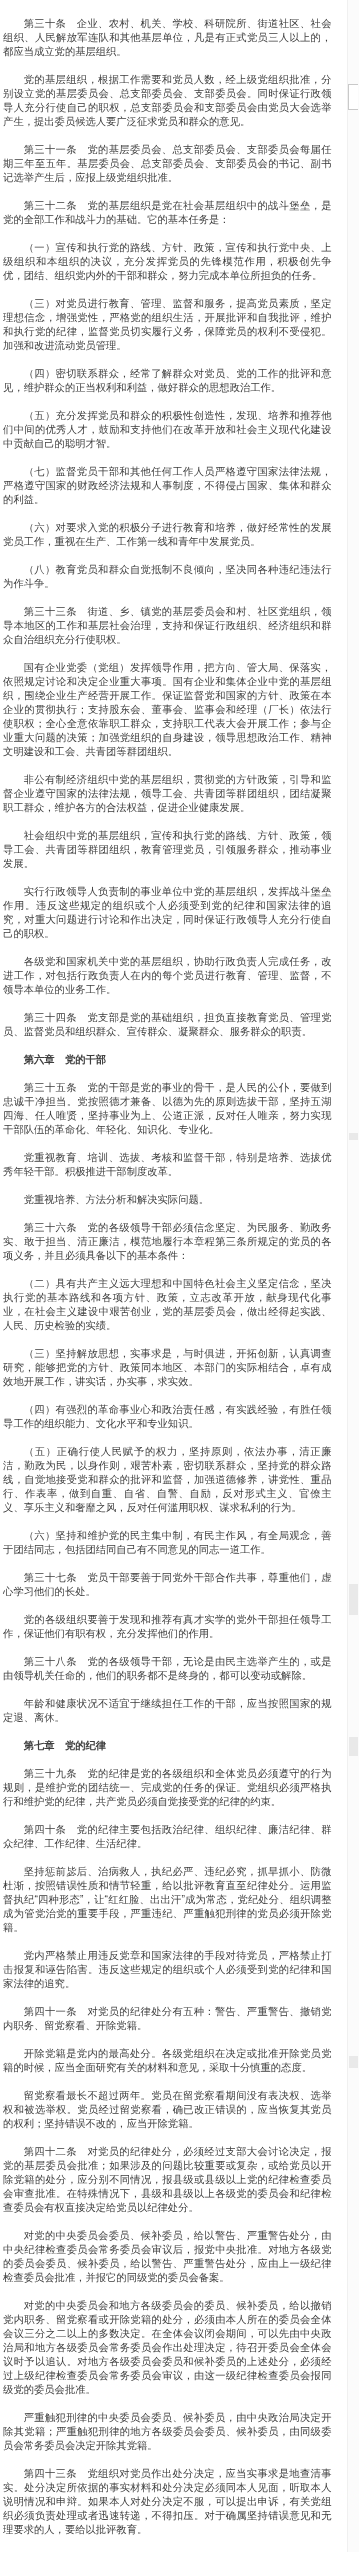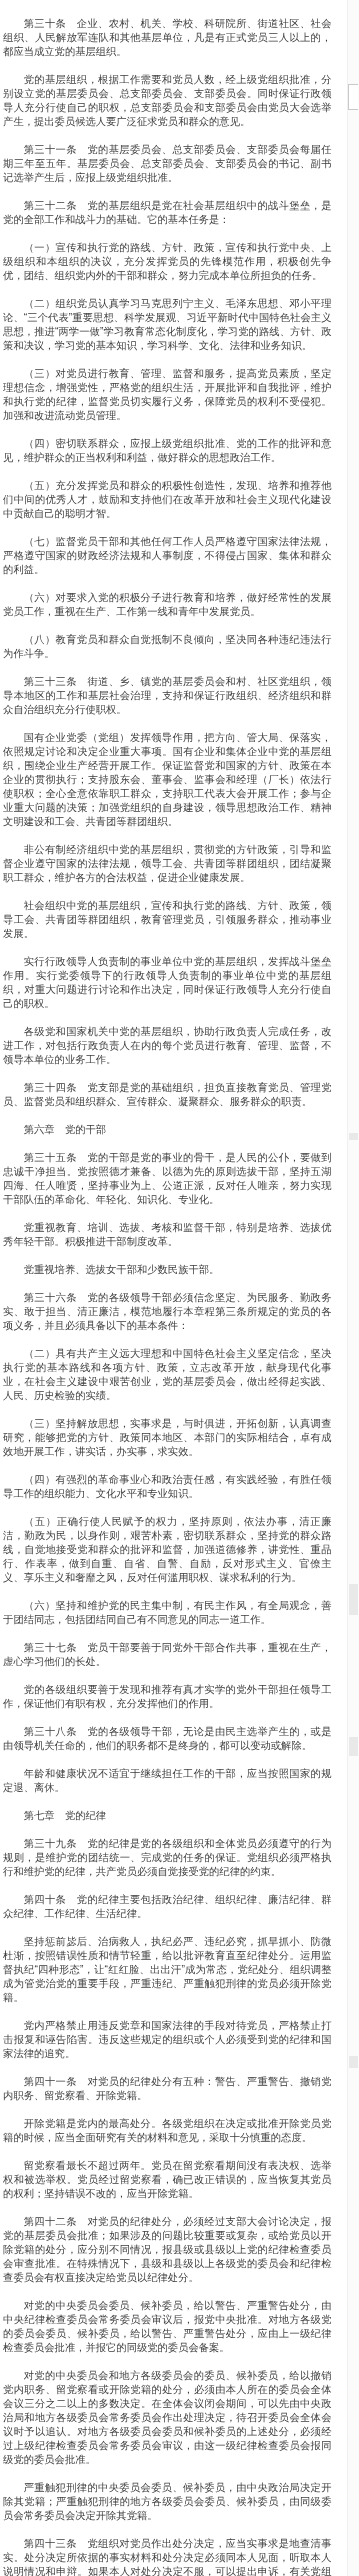--- a/index.html
+++ b/index.html
@@ -20,21 +20,21 @@
   }
   .content p {
     margin: 14px 12px 0 0;
     font-size: 10.3px;
     line-height: 14px;
     text-indent: 2em;
     text-align: justify;
     word-break: break-all;
   }
   .content p.chapter {
-    font-weight: normal;
+    font-weight: bold;
   }
   .content p.clipped {
     margin: 0;
     height: 2.6px;
     overflow: hidden;
     font-weight: bold;
   }
   .content p.clipped span {
     display: block;
     transform: translateY(-12px);
@@ -72,45 +72,44 @@
   <div class="content">
 
   <p class="clipped">
         <span class="txt">第五章　党的基层组织</span>
       </p>
       <p class="body"><span class="txt">第三十条　企业、农村、机关、学校、科研院所、街道社区、社会组织、人民解放军连队和其他基层单位，凡是有正式党员三人以上的，都应当成立党的基层组织。</span></p>
       <p class="body"><span class="txt">党的基层组织，根据工作需要和党员人数，经上级党组织批准，分别设立党的基层委员会、总支部委员会、支部委员会。同时保证行政领导人充分行使自己的职权，总支部委员会和支部委员会由党员大会选举产生，提出委员候选人要广泛征求党员和群众的意见。</span></p>
       <p class="body"><span class="txt">第三十一条　党的基层委员会、总支部委员会、支部委员会每届任期三年至五年。基层委员会、总支部委员会、支部委员会的书记、副书记选举产生后，应报上级党组织批准。</span></p>
       <p class="body"><span class="txt">第三十二条　党的基层组织是党在社会基层组织中的战斗堡垒，是党的全部工作和战斗力的基础。它的基本任务是：</span></p>
       <p class="body"><span class="txt">（一）宣传和执行党的路线、方针、政策，宣传和执行党中央、上级组织和本组织的决议，充分发挥党员的先锋模范作用，积极创先争优，团结、组织党内外的干部和群众，努力完成本单位所担负的任务。</span></p>
-      <p class="body"><span class="txt">（二）组织党员认真学习马克思列宁主义、毛泽东思想、邓小平理论、“三个代表”重要思想、科学发展观、习近平新时代中国特色社会主义思想，推进“两学一做”学习教育常态化制度化，学习党的路线、方针、政策和决议，学习党的基本知识，学习科学、文化、法律和业务知识。</span></p>
       <p class="body"><span class="txt">（三）对党员进行教育、管理、监督和服务，提高党员素质，坚定理想信念，增强党性，严格党的组织生活，开展批评和自我批评，维护和执行党的纪律，监督党员切实履行义务，保障党员的权利不受侵犯。加强和改进流动党员管理。</span></p>
-      <p class="body"><span class="txt">（四）密切联系群众，应报上级党组织批准、党的工作的批评和意见，维护群众的正当权利和利益，做好群众的思想政治工作。</span></p>
+      <p class="body"><span class="txt">（四）密切联系群众，经常了解群众对党员、党的工作的批评和意见，维护群众的正当权利和利益，做好群众的思想政治工作。</span></p>
       <p class="body"><span class="txt">（五）充分发挥党员和群众的积极性创造性，发现、培养和推荐他们中间的优秀人才，鼓励和支持他们在改革开放和社会主义现代化建设中贡献自己的聪明才智。</span></p>
       <p class="body"><span class="txt">（七）监督党员干部和其他任何工作人员严格遵守国家法律法规，严格遵守国家的财政经济法规和人事制度，不得侵占国家、集体和群众的利益。</span></p>
       <p class="body"><span class="txt">（六）对要求入党的积极分子进行教育和培养，做好经常性的发展党员工作，重视在生产、工作第一线和青年中发展党员。</span></p>
       <p class="body"><span class="txt">（八）教育党员和群众自觉抵制不良倾向，坚决同各种违纪违法行为作斗争。</span></p>
       <p class="body"><span class="txt">第三十三条　街道、乡、镇党的基层委员会和村、社区党组织，领导本地区的工作和基层社会治理，支持和保证行政组织、经济组织和群众自治组织充分行使职权。</span></p>
       <p class="body"><span class="txt">国有企业党委（党组）发挥领导作用，把方向、管大局、保落实，依照规定讨论和决定企业重大事项。国有企业和集体企业中党的基层组织，围绕企业生产经营开展工作。保证监督党和国家的方针、政策在本企业的贯彻执行；支持股东会、董事会、监事会和经理（厂长）依法行使职权；全心全意依靠职工群众，支持职工代表大会开展工作；参与企业重大问题的决策；加强党组织的自身建设，领导思想政治工作、精神文明建设和工会、共青团等群团组织。</span></p>
       <p class="body"><span class="txt">非公有制经济组织中党的基层组织，贯彻党的方针政策，引导和监督企业遵守国家的法律法规，领导工会、共青团等群团组织，团结凝聚职工群众，维护各方的合法权益，促进企业健康发展。</span></p>
       <p class="body"><span class="txt">社会组织中党的基层组织，宣传和执行党的路线、方针、政策，领导工会、共青团等群团组织，教育管理党员，引领服务群众，推动事业发展。</span></p>
-      <p class="body"><span class="txt">实行行政领导人负责制的事业单位中党的基层组织，发挥战斗堡垒作用。实行党委领导下的行政领导人负责制的事业单位中党的基层组织，对重大问题进行讨论和作出决定，同时保证行政领导人充分行使自己的职权。</span></p>
+      <p class="body"><span class="txt">实行行政领导人负责制的事业单位中党的基层组织，发挥战斗堡垒作用。违反这些规定的组织或个人必须受到党的纪律和国家法律的追究，对重大问题进行讨论和作出决定，同时保证行政领导人充分行使自己的职权。</span></p>
       <p class="body"><span class="txt">各级党和国家机关中党的基层组织，协助行政负责人完成任务，改进工作，对包括行政负责人在内的每个党员进行教育、管理、监督，不领导本单位的业务工作。</span></p>
       <p class="body"><span class="txt">第三十四条　党支部是党的基础组织，担负直接教育党员、管理党员、监督党员和组织群众、宣传群众、凝聚群众、服务群众的职责。</span></p>
       <p class="chapter"><span class="txt">第六章　党的干部</span></p>
       <p class="body"><span class="txt">第三十五条　党的干部是党的事业的骨干，是人民的公仆，要做到忠诚干净担当。党按照德才兼备、以德为先的原则选拔干部，坚持五湖四海、任人唯贤，坚持事业为上、公道正派，反对任人唯亲，努力实现干部队伍的革命化、年轻化、知识化、专业化。</span></p>
       <p class="body"><span class="txt">党重视教育、培训、选拔、考核和监督干部，特别是培养、选拔优秀年轻干部。积极推进干部制度改革。</span></p>
-      <p class="body"><span class="txt">党重视培养、选拔女干部和少数民族干部。</span></p>
+      <p class="body"><span class="txt">党重视培养、方法分析和解决实际问题。</span></p>
       <p class="body"><span class="txt">第三十六条　党的各级领导干部必须信念坚定、为民服务、勤政务实、敢于担当、清正廉洁，模范地履行本章程第三条所规定的党员的各项义务，并且必须具备以下的基本条件：</span></p>
       <p class="body"><span class="txt">（二）具有共产主义远大理想和中国特色社会主义坚定信念，坚决执行党的基本路线和各项方针、政策，立志改革开放，献身现代化事业，在社会主义建设中艰苦创业，党的基层委员会，做出经得起实践、人民、历史检验的实绩。</span></p>
       <p class="body"><span class="txt">（三）坚持解放思想，实事求是，与时俱进，开拓创新，认真调查研究，能够把党的方针、政策同本地区、本部门的实际相结合，卓有成效地开展工作，讲实话，办实事，求实效。</span></p>
       <p class="body"><span class="txt">（四）有强烈的革命事业心和政治责任感，有实践经验，有胜任领导工作的组织能力、文化水平和专业知识。</span></p>
       <p class="body"><span class="txt">（五）正确行使人民赋予的权力，坚持原则，依法办事，清正廉洁，勤政为民，以身作则，艰苦朴素，密切联系群众，坚持党的群众路线，自觉地接受党和群众的批评和监督，加强道德修养，讲党性、重品行、作表率，做到自重、自省、自警、自励，反对形式主义、官僚主义、享乐主义和奢靡之风，反对任何滥用职权、谋求私利的行为。</span></p>
       <p class="body"><span class="txt">（六）坚持和维护党的民主集中制，有民主作风，有全局观念，善于团结同志，包括团结同自己有不同意见的同志一道工作。</span></p>
-      <p class="body"><span class="txt">第三十七条　党员干部要善于同党外干部合作共事，重视在生产，虚心学习他们的长处。</span></p>
+      <p class="body"><span class="txt">第三十七条　党员干部要善于同党外干部合作共事，尊重他们，虚心学习他们的长处。</span></p>
       <p class="body"><span class="txt">党的各级组织要善于发现和推荐有真才实学的党外干部担任领导工作，保证他们有职有权，充分发挥他们的作用。</span></p>
       <p class="body"><span class="txt">第三十八条　党的各级领导干部，无论是由民主选举产生的，或是由领导机关任命的，他们的职务都不是终身的，都可以变动或解除。</span></p>
       <p class="body"><span class="txt">年龄和健康状况不适宜于继续担任工作的干部，应当按照国家的规定退、离休。</span></p>
       <p class="chapter"><span class="txt">第七章　党的纪律</span></p>
       <p class="body"><span class="txt">第三十九条　党的纪律是党的各级组织和全体党员必须遵守的行为规则，是维护党的团结统一、完成党的任务的保证。党组织必须严格执行和维护党的纪律，共产党员必须自觉接受党的纪律的约束。</span></p>
       <p class="body"><span class="txt">第四十条　党的纪律主要包括政治纪律、组织纪律、廉洁纪律、群众纪律、工作纪律、生活纪律。</span></p>
       <p class="body"><span class="txt">坚持惩前毖后、治病救人，执纪必严、违纪必究，抓早抓小、防微杜渐，按照错误性质和情节轻重，给以批评教育直至纪律处分。运用监督执纪“四种形态”，让“红红脸、出出汗”成为常态，党纪处分、组织调整成为管党治党的重要手段，严重违纪、严重触犯刑律的党员必须开除党籍。</span></p>
       <p class="body"><span class="txt">党内严格禁止用违反党章和国家法律的手段对待党员，严格禁止打击报复和诬告陷害。违反这些规定的组织或个人必须受到党的纪律和国家法律的追究。</span></p>
       <p class="body"><span class="txt">第四十一条　对党员的纪律处分有五种：警告、严重警告、撤销党内职务、留党察看、开除党籍。</span></p>
       <p class="body"><span class="txt">开除党籍是党内的最高处分。各级党组织在决定或批准开除党员党籍的时候，应当全面研究有关的材料和意见，采取十分慎重的态度。</span></p>

